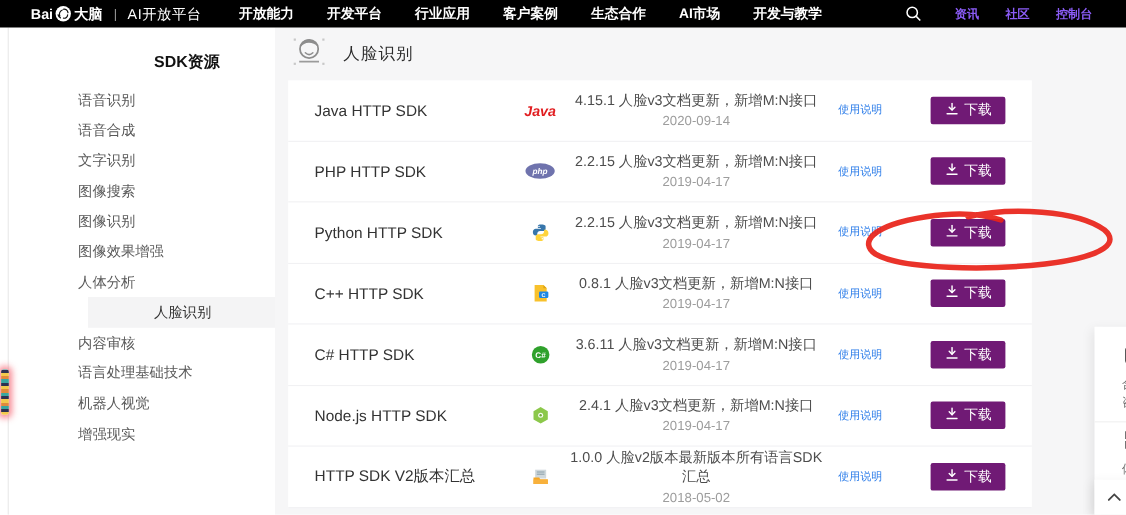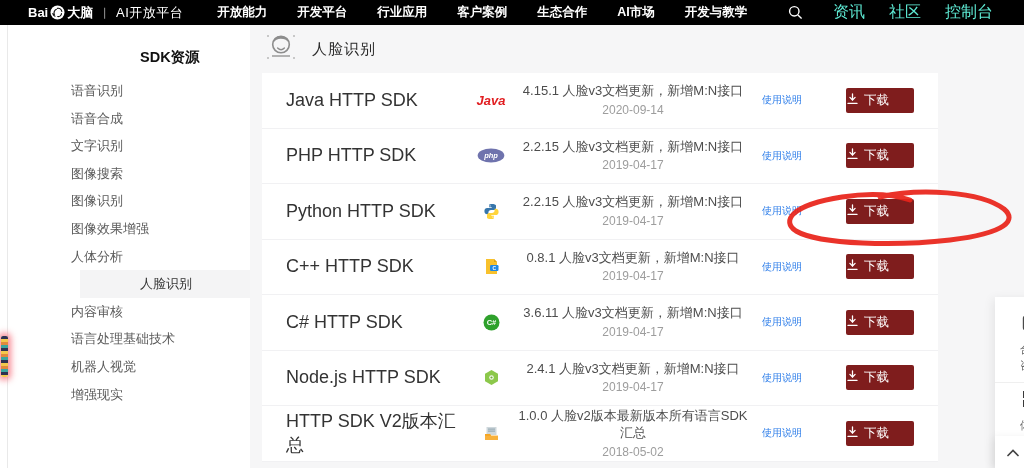--- a/index.html
+++ b/index.html
@@ -9,49 +9,49 @@
   
   .topbar { position:absolute; left:0; top:0; width:1024px; height:25px; background:#000;
     display:flex; align-items:center; padding:0 31px 0 28px; white-space:nowrap; overflow:hidden; z-index:30; }
   .logo { display:flex; align-items:center; color:#fff; font-size:13px; font-weight:bold; margin-right:34px; cursor:pointer; }
   .logo .brain { margin:0 2px; display:flex; align-items:center; }
   .logo .divider { font-weight:300; color:#cfcfcf; margin:0 6px; font-size:11px; }
   .logo .suffix { font-weight:400; letter-spacing:.5px; }
   .topnav { display:flex; column-gap:30px; }
   .topnav .nav-item { color:#fff; font-size:12.5px; font-weight:bold; cursor:pointer; }
   .topbar-right { margin-left:auto; display:flex; align-items:center; column-gap:24px; }
-  .topbar-right .nav-item { color:#5eead4; font-size:16px; font-weight:normal; cursor:pointer; }
+  .topbar-right .nav-item { color:#8b5cf6; font-size:11px; font-weight:bold; cursor:pointer; }
   .search-btn { display:flex; align-items:center; cursor:pointer; margin-right:6px; }
 
   
   .left-gutter { position:absolute; left:0; top:25px; width:8px; height:443px; background:#fff;
     border-right:1px solid #e9e9e9; z-index:5; }
 
   
   .sidebar { position:absolute; left:9px; top:11px; width:241px; height:443px; background:#fff; padding-top:38px; z-index:4; }
   .side-title { padding-left:131px; font-size:14.5px; font-weight:bold; color:#111; height:16px; line-height:16px; margin-bottom:12px; }
   .side-item { height:27.6px; line-height:27.6px; padding-left:62px; font-size:13px; color:#595959; cursor:pointer; }
   .side-item.active { background:#f4f4f5; margin-left:71px; padding-left:60px; color:#333; }
 
   
   .main { position:absolute; left:250px; top:25px; width:774px; height:443px; background:#f6f6f7; }
   .main-header { height:48px; display:flex; align-items:center; padding-left:14px; }
   .page-title { font-size:15px; color:#2b2b2b; font-weight:500; margin-left:14px; letter-spacing:1px; }
 
   .card { margin-left:12px; width:676px; background:#fff; }
   .sdk-row { display:flex; align-items:center; height:55.5px; padding:0 24px; border-bottom:1px solid #f1f1f3; }
-  .sdk-name { width:178px; font-size:18px; color:#333; }
+  .sdk-name { width:178px; font-size:14px; color:#333; }
   .sdk-icon { width:54px; display:flex; justify-content:center; align-items:center; }
   .java-txt { color:#e11e21; font-style:italic; font-weight:bold; font-size:13px; }
   .sdk-center { flex:1; text-align:center; line-height:1.35; }
   .sdk-note { font-size:13px; color:#4d4d4d; }
   .sdk-date { font-size:12px; color:#9d9d9d; margin-top:2px; }
   .doc-link { width:62px; margin:0 22px 0 14px; font-size:10px; color:#2b7ce9; cursor:pointer; }
-  .dl-btn { width:68px; height:25px; background:#7f1d1d; color:#fff; border:none; border-radius:2px;
-    font-size:12.5px; display:flex; align-items:center; justify-content:flex-start; gap:5px; cursor:pointer;
+  .dl-btn { width:68px; height:25px; background:#701a75; color:#fff; border:none; border-radius:2px;
+    font-size:12.5px; display:flex; align-items:center; justify-content:center; gap:5px; cursor:pointer;
     font-family:inherit; }
 
   
   .annotation { position:absolute; left:780px; top:183px; z-index:40; pointer-events:none; }
 
   
   .float-panel { position:absolute; left:995px; top:297px; width:72px; background:#fff; z-index:20;
     box-shadow:-2px 2px 10px rgba(0,0,0,.08); padding:10px 0; }
   .fp-item { display:flex; flex-direction:column; align-items:center; padding:6px 0 8px; cursor:pointer; }
   .fp-item + .fp-item { border-top:1px solid #efefef; }

